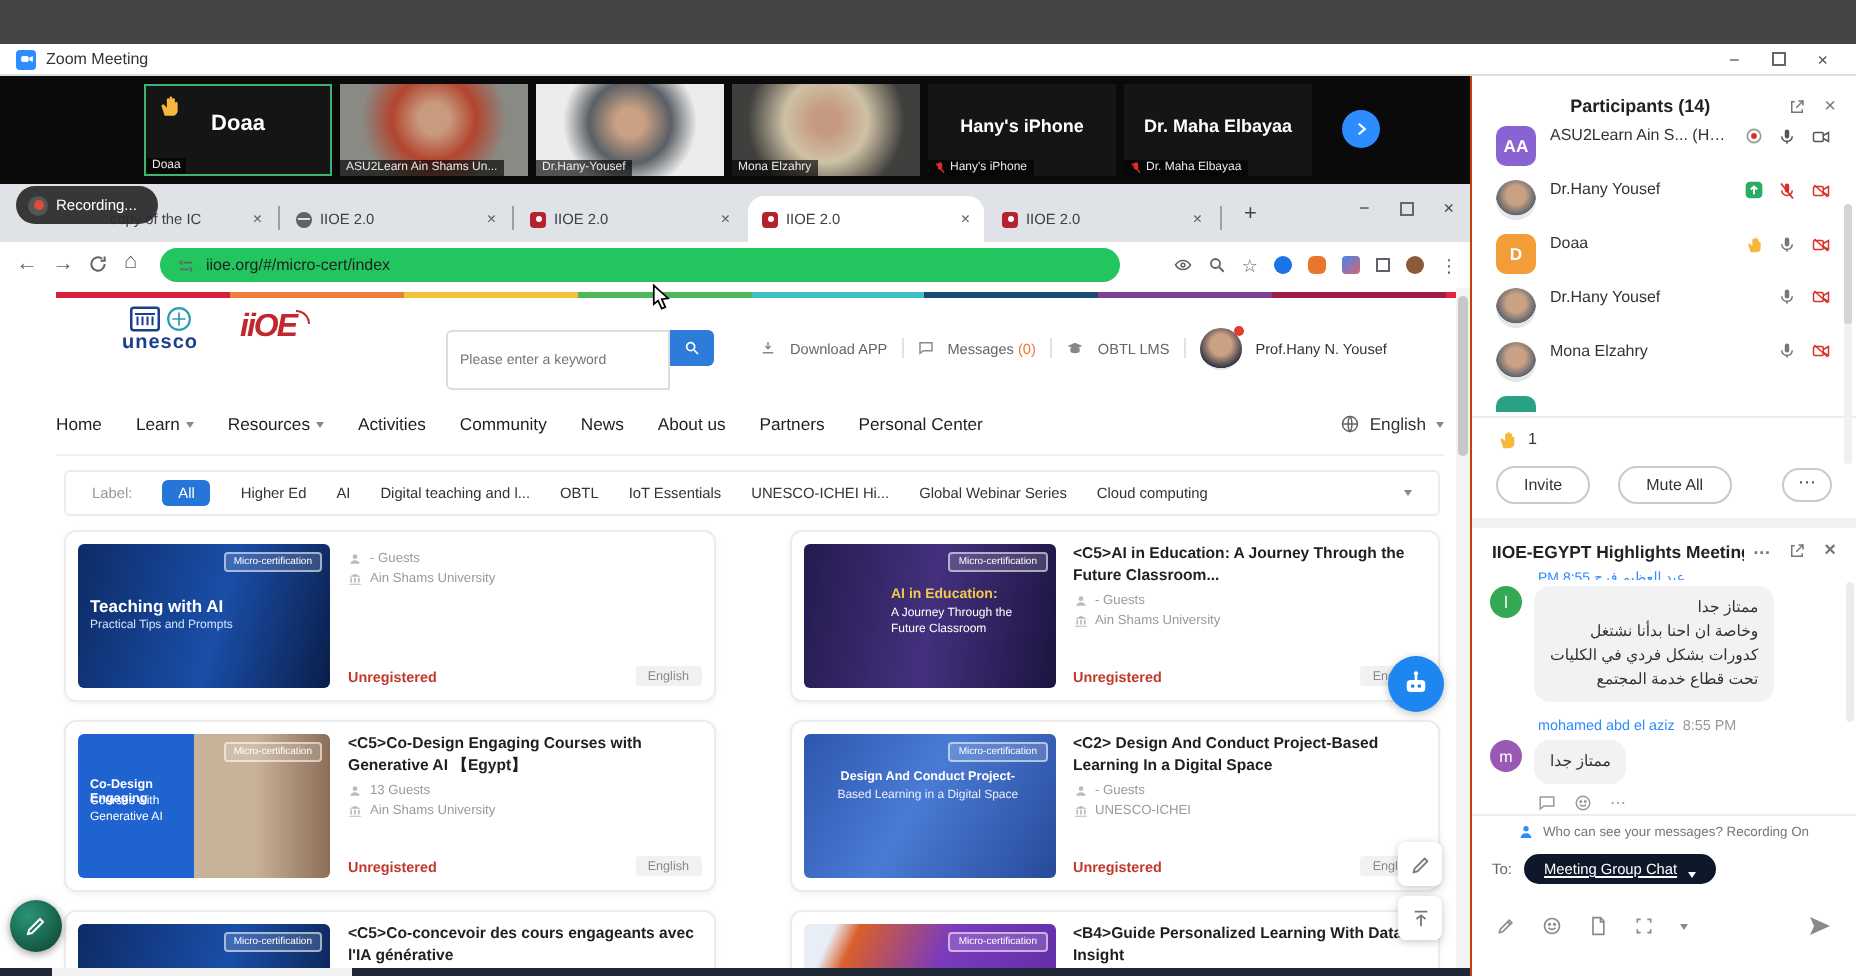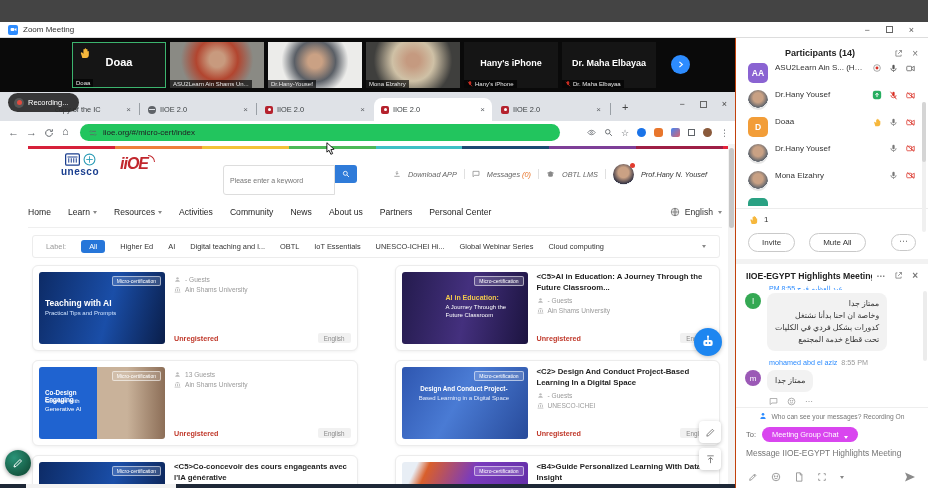--- a/index.html
+++ b/index.html
@@ -58,21 +58,21 @@
 
   .siteheader { position:absolute; left:28px; top:7px; width:694px; height:45px; }
   .unesco { position:absolute; left:26px; top:2px; width:52px; text-align:center; }
   .unesco .emblem { display:flex; gap:3px; justify-content:center; }
   .unesco .utxt { font-size:10px; font-weight:bold; color:#1b3f8f; letter-spacing:.5px; }
   .iioelogo { position:absolute; left:92px; top:4px; font-size:16px; font-weight:900; font-style:italic; color:#c1272d; letter-spacing:-1px; }
   .iioelogo::after { content:""; position:absolute; right:-7px; top:0; width:6px; height:6px; border:1.5px solid #c1272d; border-left:none; border-bottom:none; border-radius:0 7px 0 0; }
   .ssearch { position:absolute; left:195px; top:14px; width:112px; height:30px; border:1px solid #ddd; border-radius:3px 0 0 3px; font-size:7px; padding:0 6px; color:#aaa; background:#fff; }
   .ssearch input { border:none; outline:none; width:100%; height:100%; font-size:7px; font-family:"Liberation Sans",sans-serif; }
   .sbtn { position:absolute; left:307px; top:14px; width:22px; height:18px; background:#2f7bd9; border-radius:0 3px 3px 0; display:flex; align-items:center; justify-content:center; }
-  .hlinks { position:absolute; left:365px; top:12px; display:flex; align-items:center; gap:7px; font-size:7.3px; color:#666; height:22px;font-style:italic; }
+  .hlinks { position:absolute; left:352px; top:12px; display:flex; align-items:center; gap:7px; font-size:7.3px; color:#666; height:22px; }
   .hlinks .vsep { width:1px; height:10px; background:#e0e0e0; }
   .cnt { color:#e8762c; }
   .hava { width:21px; height:21px; border-radius:50%; background:radial-gradient(circle at 50% 40%, #caa184 0 32%, #334 70%, #dfe5ea 72%); position:relative; flex:none; }
   .hava::after { content:""; position:absolute; right:-1px; top:-1px; width:5px; height:5px; border-radius:50%; background:#e23b2e; }
 
   .sitenav { position:absolute; left:28px; top:53px; width:694px; height:31px; border-bottom:1px solid #efefef; display:flex; align-items:center; gap:17px; font-size:8.6px; color:#1f1f1f; }
   .nitem { display:flex; align-items:center; gap:3px; white-space:nowrap; }
   .caret { width:0; height:0; border-left:2.5px solid transparent; border-right:2.5px solid transparent; border-top:3.5px solid #888; display:inline-block; }
   .langwrap { margin-left:auto; display:flex; align-items:center; gap:5px; color:#333; }
 
@@ -168,21 +168,21 @@
   .msg { display:flex; gap:6px; margin-top:3px; align-items:flex-start; }
   .cava { width:16px; height:16px; border-radius:50%; flex:none; color:#fff; font-size:8px; display:flex; align-items:center; justify-content:center; }
   .bub { background:#f2f2f2; border-radius:8px; padding:5px 8px; font-size:7.8px; color:#333; direction:rtl; text-align:right; line-height:1.55; }
   .bub span { display:block; }
   .sender { font-size:7.2px; color:#2d8cff; margin:7px 0 0 24px; }
   .sender i { color:#999; font-style:normal; margin-left:4px; }
   .reacts { display:flex; gap:9px; margin:5px 0 0 24px; color:#999; align-items:center; }
   .cscroll { position:absolute; right:1px; top:6px; width:4px; height:70px; background:#ececec; border-radius:2px; }
   .privacy { border-top:1px solid #eee; display:flex; align-items:center; justify-content:center; gap:4px; font-size:6.7px; color:#777; padding:4px 0 3px; }
   .torow { display:flex; align-items:center; gap:6px; padding:4px 10px 2px; font-size:7.5px; color:#666; }
-  .topill { background:#d946ef; color:#fff; border-radius:10px; padding:3px 10px; font-size:7.4px; display:flex; gap:5px; align-items:flex-end; }
+  .topill { background:#0f172a; color:#fff; border-radius:10px; padding:3px 10px; font-size:7.4px; display:flex; gap:5px; align-items:flex-end;text-decoration:underline; }
   .topill .caret { border-top-color:#fff; }
   .msginput { padding:4px 10px 0; }
   .msginput input { border:none; outline:none; width:100%; font-size:8.4px; color:#555; font-family:"Liberation Sans",sans-serif; }
   .chatactions { display:flex; align-items:center; gap:13px; padding:13px 12px 0; color:#8a8a8a; }
   .sendbtn { margin-left:auto; }
 
   .cursor { position:absolute; left:326px; top:120px; z-index:9; }
 </style>
 </head>
 <body>
@@ -505,20 +505,21 @@
         </div>
       </div>
 
       <div class="card">
         <div class="thumb t-c3">
           <span class="mcbadge">Micro-certification</span>
           <span class="th1">Co-Design Engaging</span>
           <span class="th2">Courses with Generative AI</span>
         </div>
         <div class="cbody">
+          <div class="ctitle">&lt;C5&gt;Co-Design Engaging Courses with Generative AI 【Egypt】</div>
           <div class="cmeta">
               <svg width="7" height="7" viewBox="0 0 24 24" fill="#bbb">
                 <circle cx="12" cy="8" r="4"></circle>
                 <path d="M4 20c0-4 4-6 8-6s8 2 8 6z"></path>
               </svg>
               <span>13 Guests</span>
             </div>
           <div class="cmeta">
               <svg width="7" height="7" viewBox="0 0 24 24" fill="#bbb">
                 <path d="M12 3L2 8h20zM4 10v8h3v-8zm6.5 0v8h3v-8zM17 10v8h3v-8zM2 20h20v2H2z"></path>
@@ -841,23 +842,20 @@
         </svg>
       <span>Who can see your messages? Recording On</span>
     </div>
     <div class="torow">
       <span>To:</span>
       <span class="topill">
         <span>Meeting Group Chat</span>
         <span class="caret"></span>
       </span>
     </div>
-    <div class="msginput">
-      <input placeholder="Message IIOE-EGYPT Highlights Meeting" style="">
-    </div>
     <div class="chatactions">
       <svg width="10" height="10" viewBox="0 0 24 24" fill="none" stroke="#8a8a8a" stroke-width="2">
           <path d="M4 20l1-4L16 5l3 3L8 19zM14 7l3 3"></path>
         </svg>
       <svg width="10" height="10" viewBox="0 0 24 24" fill="none" stroke="#8a8a8a" stroke-width="2">
           <circle cx="12" cy="12" r="9"></circle>
           <path d="M8 14c1 1.5 2.5 2 4 2s3-.5 4-2"></path>
           <circle cx="9" cy="10" r="1" fill="#8a8a8a"></circle>
           <circle cx="15" cy="10" r="1" fill="#8a8a8a"></circle>
         </svg>

